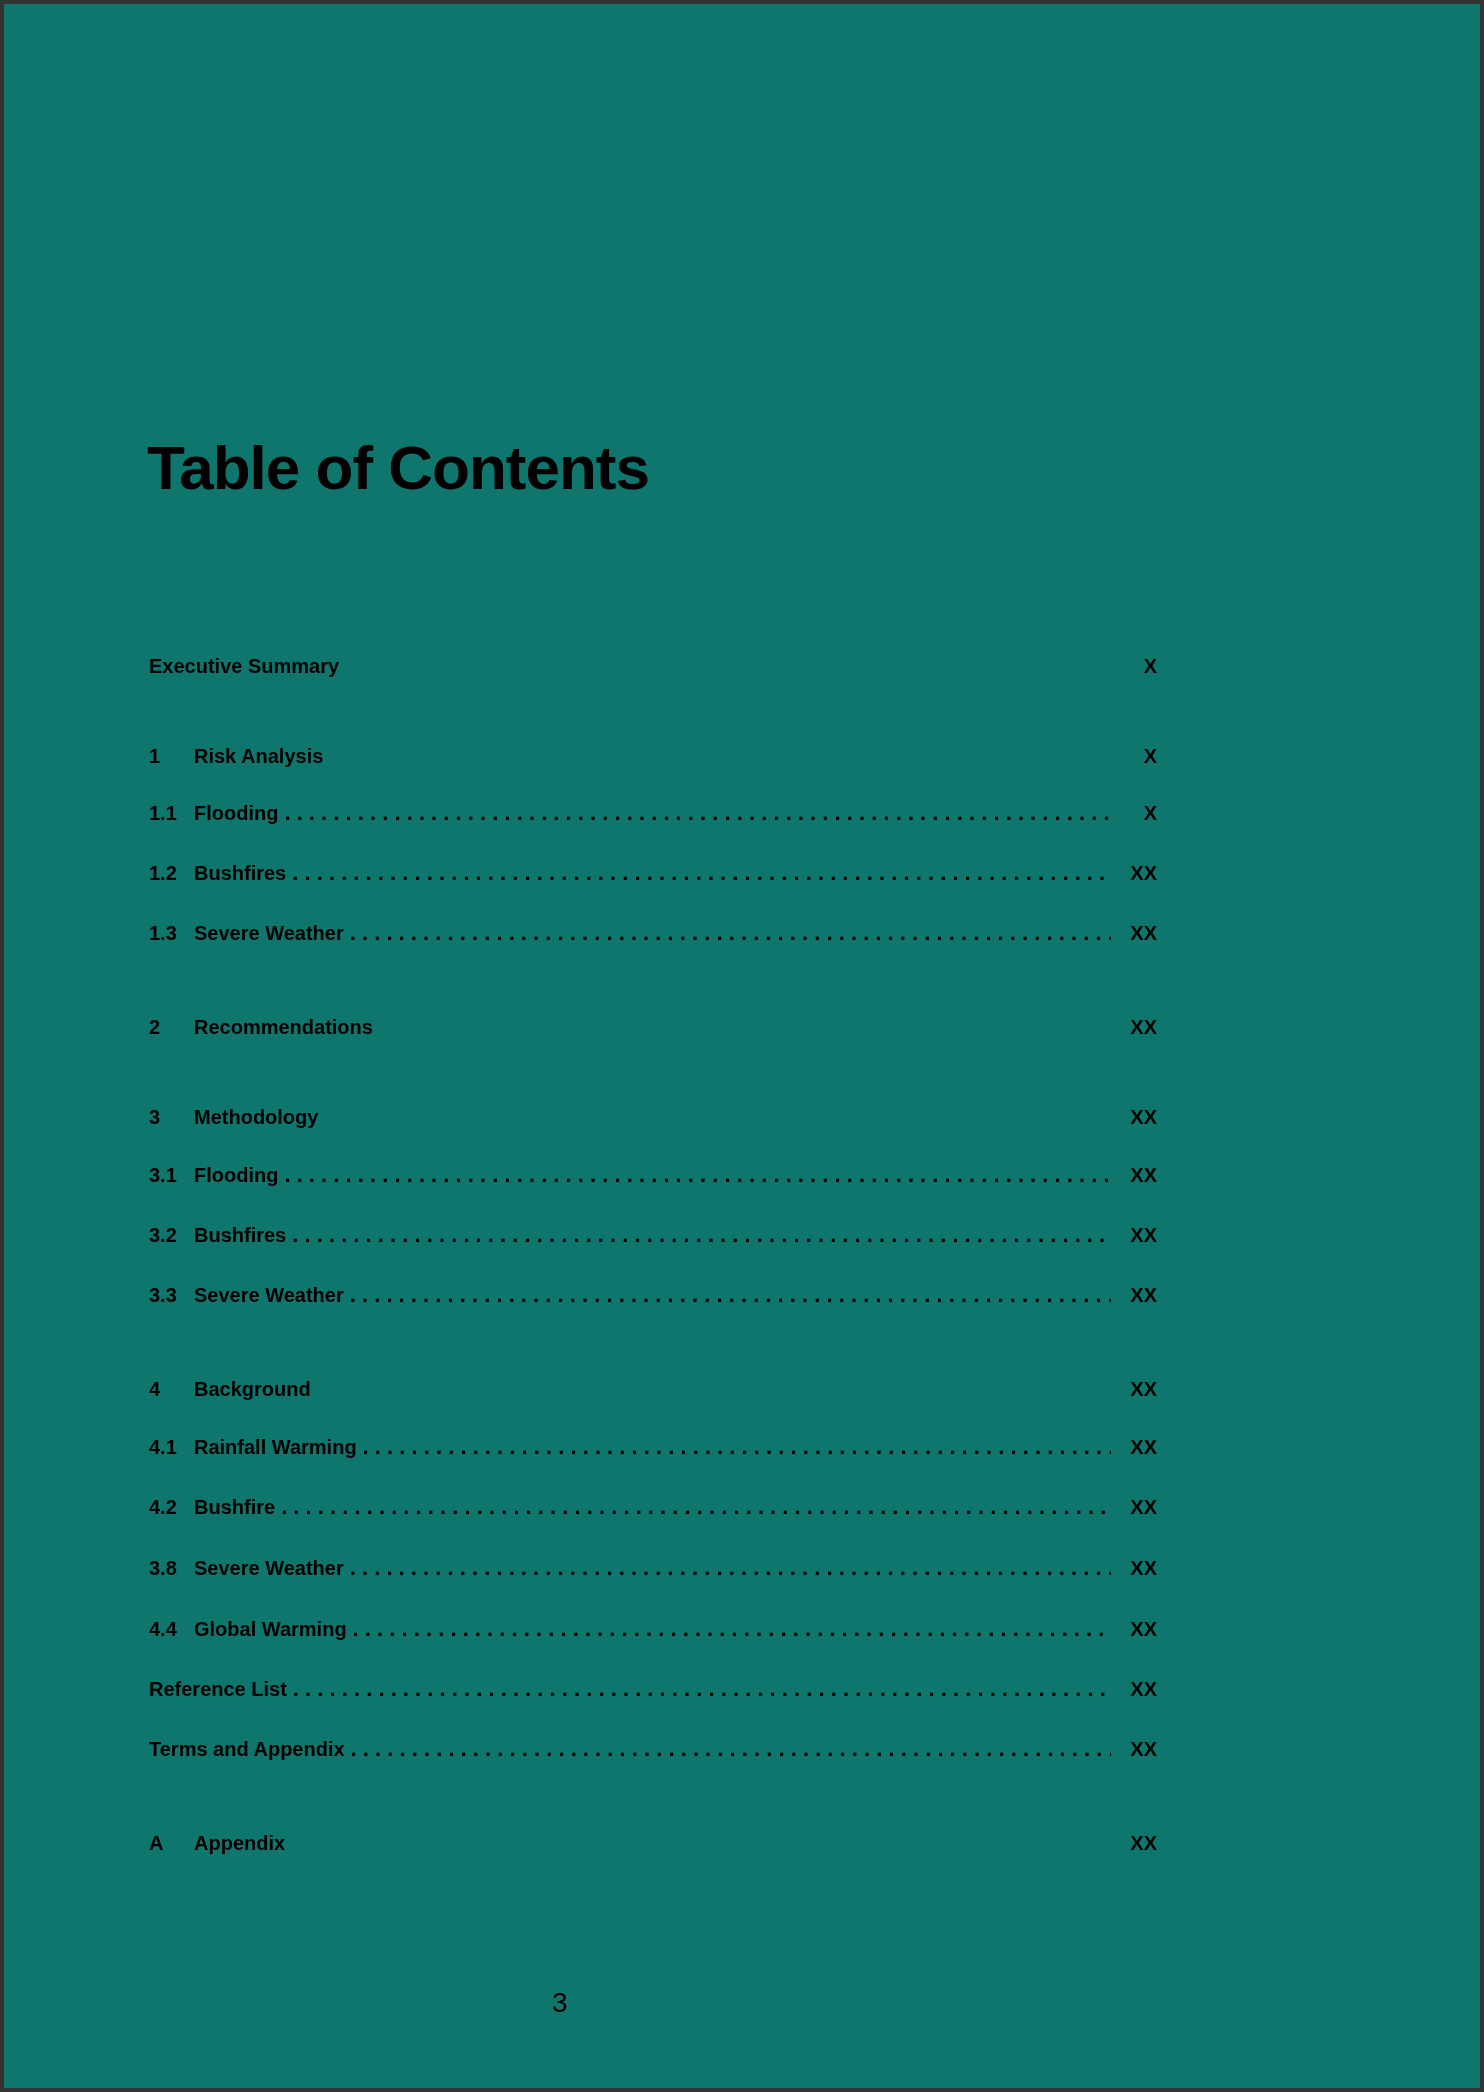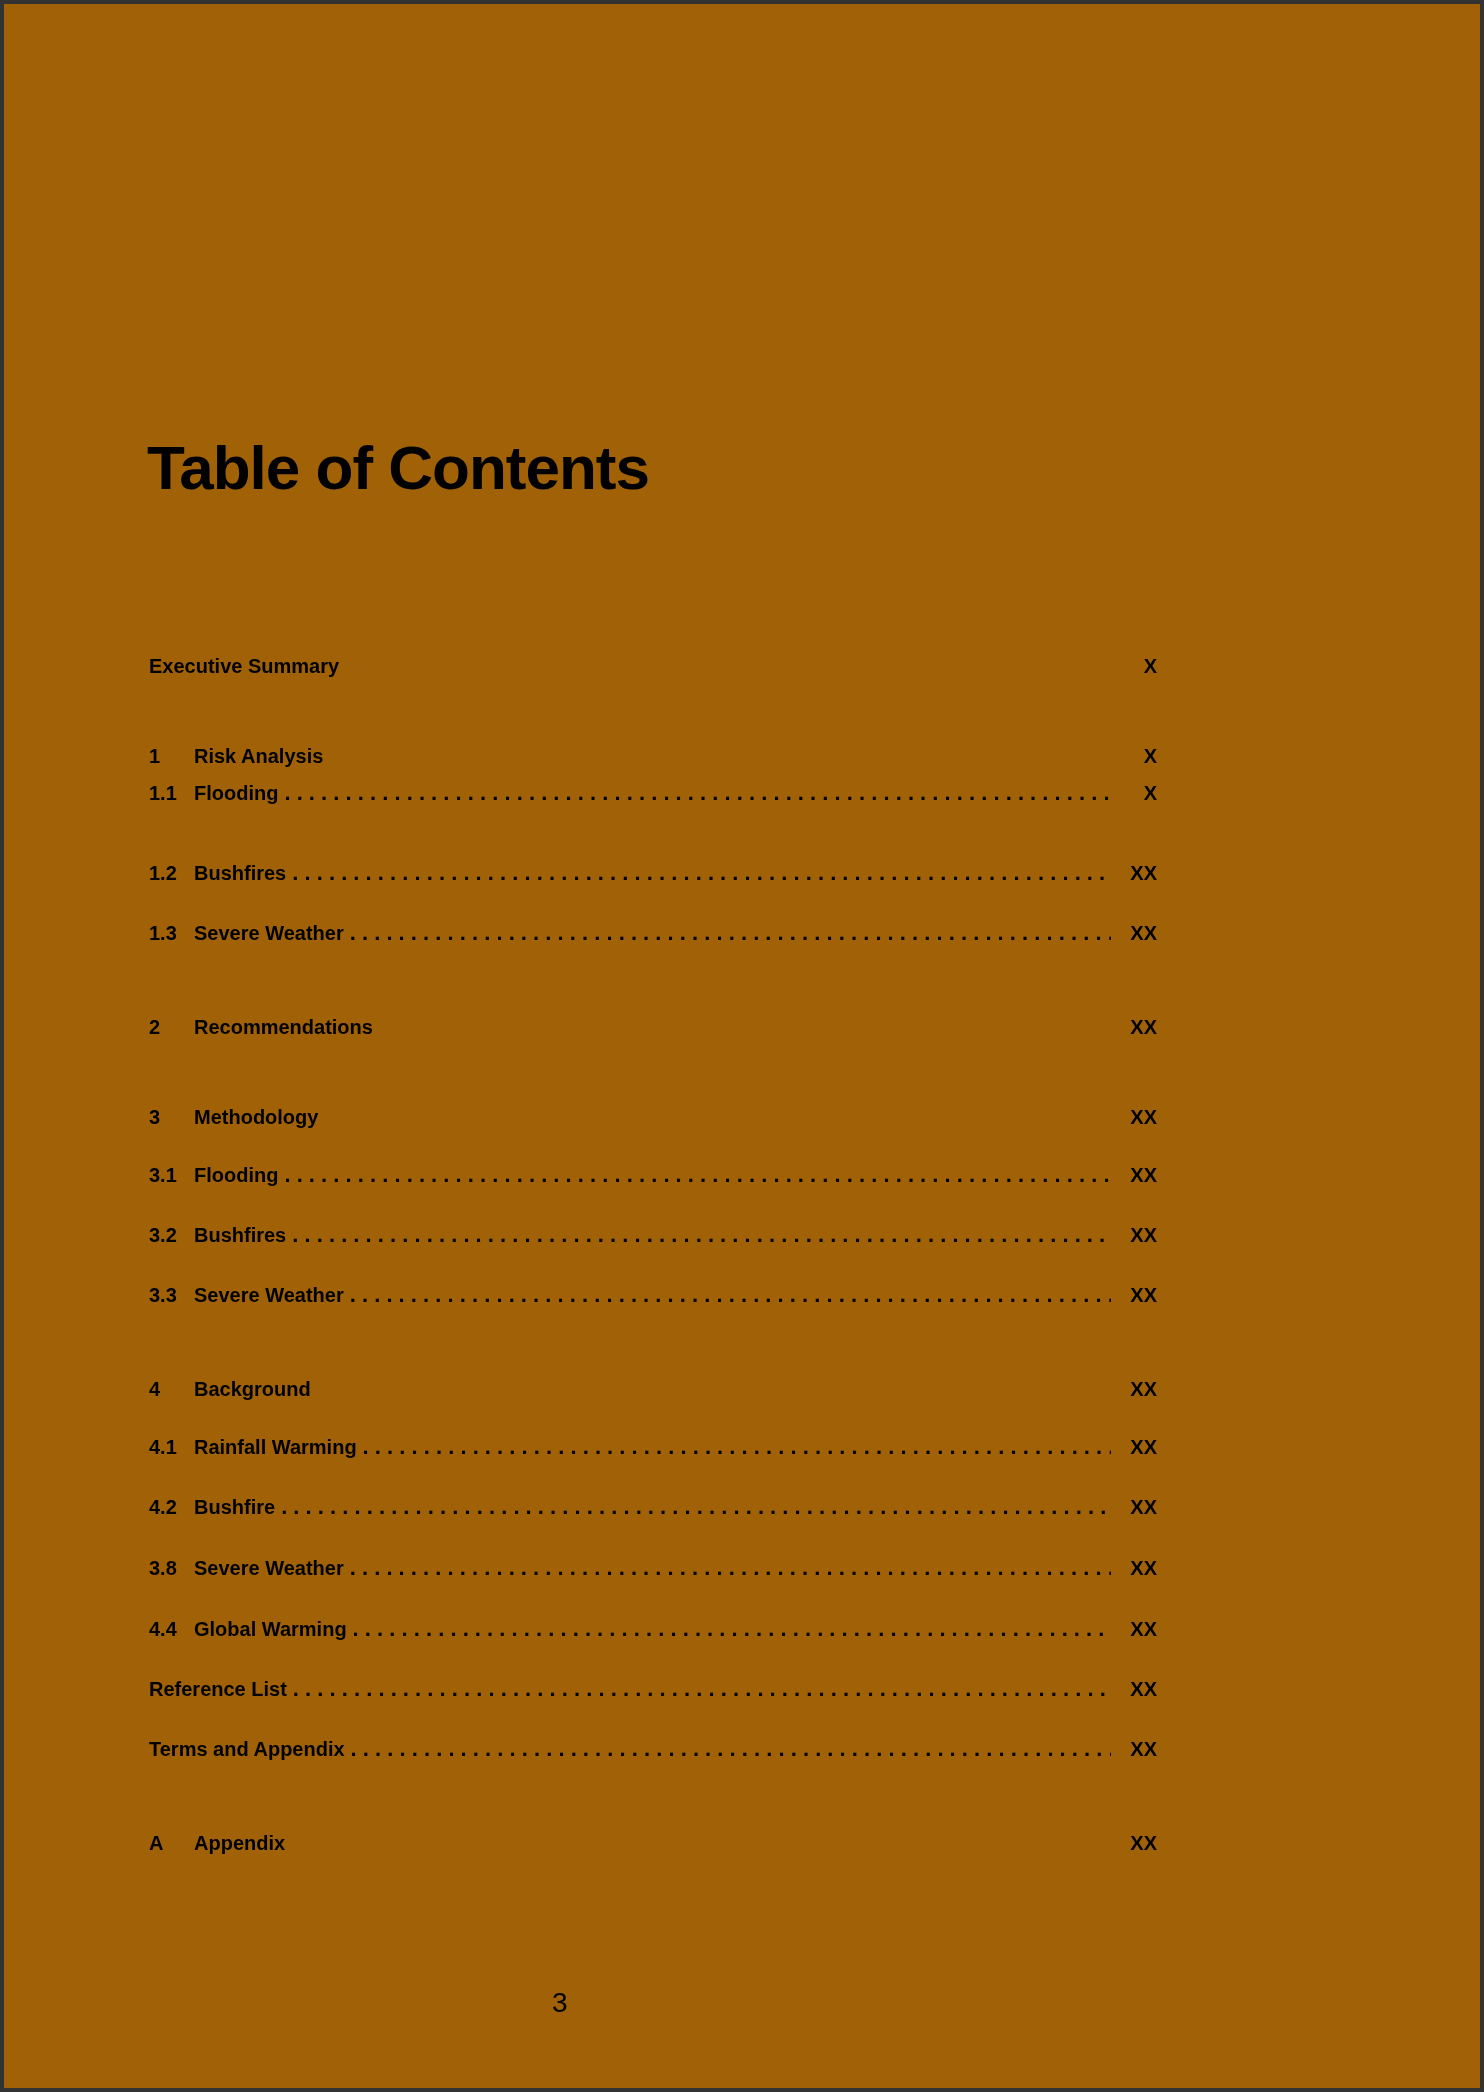--- a/index.html
+++ b/index.html
@@ -1,17 +1,17 @@
 <!DOCTYPE html>
 <html><head>
 <meta charset="utf-8">
 <style>
   html, body { margin:0; padding:0; }
   body { width:1484px; height:2092px; background:#fff; font-family:"Liberation Sans", sans-serif; color:#000; }
-  .page { position:relative; box-sizing:border-box; width:1484px; height:2092px; border:4px solid #333; background:#a16207; }
+  .page { position:relative; box-sizing:border-box; width:1484px; height:2092px; border:4px solid #333; background:#0f766e; }
   .title { position:absolute; left:143px; top:433px; font-size:62px; font-weight:bold; letter-spacing:-1px; margin:0; line-height:1; }
   .entry { position:absolute; left:145px; width:1008px; display:flex; align-items:baseline; font-size:20px; font-weight:bold; line-height:1; }
   .num { display:inline-block; width:45px; }
   .leader { flex:1; overflow:hidden; white-space:nowrap; margin:0 6px 0 6px; font-weight:bold; letter-spacing:6px; color:#000; font-size:22px; }
   .leader::before { content:". . . . . . . . . . . . . . . . . . . . . . . . . . . . . . . . . . . . . . . . . . . . . . . . . . . . . . . . . . . . . . . . . . . . . . . . . . . . . . . . . . . . . . . . . . . . . . . . . . . . . . . . . . . . . . . . . . . . ."; letter-spacing:0; }
   .spacer { flex:1; }
   .pg { text-align:right; min-width:40px; }
   .footer-page { position:absolute; left:548px; top:1983px; font-size:28px; font-weight:normal; }
 </style>
 </head>
@@ -26,21 +26,21 @@
     <span class="pg">X</span>
   </div>
 
   <div class="entry" style="top:742px">
     <span class="num">1</span>
     <span>Risk Analysis</span>
     <span class="spacer"></span>
     <span class="pg">X</span>
   </div>
 
-  <div class="entry" style="top:778px">
+  <div class="entry" style="top:798px">
     <span class="num">1.1</span>
     <span>Flooding</span>
     <span class="leader"></span>
     <span class="pg">X</span>
   </div>
 
   <div class="entry" style="top:858px">
     <span class="num">1.2</span>
     <span>Bushfires</span>
     <span class="leader"></span>

